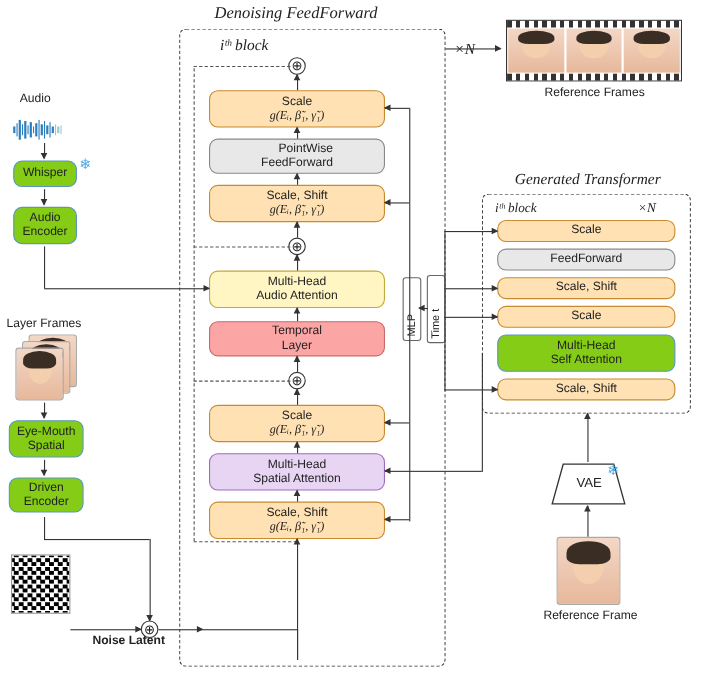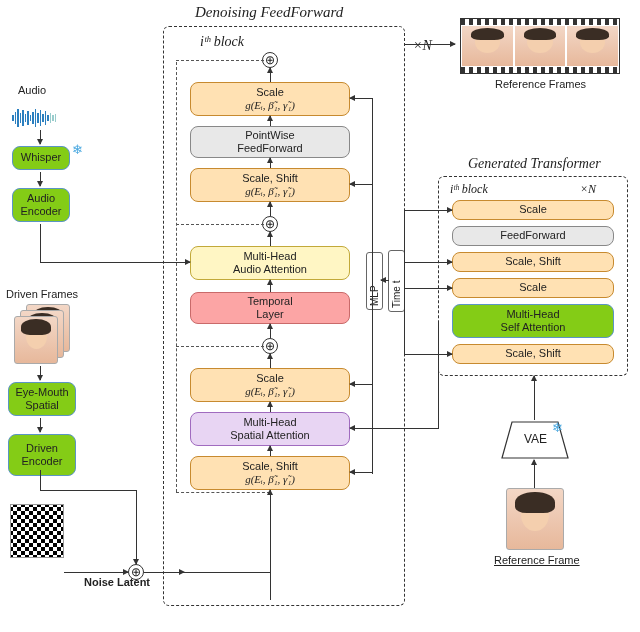--- a/index.html
+++ b/index.html
@@ -22,21 +22,21 @@
   justify-content: center;
   padding: 2px 4px;
   line-height: 1.2;
   background: #fff;
 }
 .box.rounded { border-radius: 8px; }
 .label { position: absolute; white-space: nowrap; text-align: center; }
 .title { font-style: italic; font-family: Georgia, serif; }
 .math { font-family: Georgia, serif; font-style: italic; }
 .orange { background: #ffe1b3; border-color: #c78a2f; }
-.gray { background: #e8e8e8; border-color: #888; }
+.gray { background: #e8e8e8; border-color: #888; text-align: right; }
 .yellow { background: #fff6c4; border-color: #c2a93a; }
 .red { background: #fca5a5; border-color: #c96a6a; }
 .purple { background: #e8d5f3; border-color: #a06bbf; }
 .blue { background: #84cc16; border-color: #5b95c4; }
 .dashbox { position: absolute; border: 1.5px dashed #333; border-radius: 6px; background: transparent; }
 .plus { position: absolute; width: 16px; height: 16px; border: 1.2px solid #333; border-radius: 50%; background: #fff; display: flex; align-items: center; justify-content: center; font-size: 12px; line-height: 1; }
 .snow { position: absolute; font-size: 13px; color: #4aa8e0; }
 .arrow { position: absolute; background: #333; }
 .arrow.v { width: 1.2px; }
 .arrow.h { height: 1.2px; }
@@ -154,21 +154,21 @@
 <div class="arrow v" style="left:404px; top:210px; height:145px; width:1px; background:#333;"></div>
 
 <svg style="position:absolute; left:500px; top:420px; width:70px; height:40px;">
   <polygon points="12,2 58,2 68,38 2,38" fill="#fff" stroke="#333" stroke-width="1.2"></polygon>
 </svg>
 <div class="label" style="left:524px; top:432px; font-size:12px;">VAE</div>
 <div class="snow" style="left:552px; top:420px;">❄</div>
 <div class="arrow v up" style="left:534px; top:376px; height:44px;"></div>
 <div class="arrow v up" style="left:534px; top:460px; height:28px;"></div>
 <div class="face" style="left:506px; top:488px; width:58px; height:62px;"></div>
-<div class="label" style="left:494px; top:554px; font-size:11px;text-decoration:underline;">Reference Frame</div>
+<div class="label" style="left:494px; top:554px; font-size:11px;">Reference Frame</div>
 
 <div class="label" style="left:18px; top:84px;">Audio</div>
 <div class="wav" style="left:12px; top:108px; height:20px;">
   <span style="height:6px"></span>
     <span style="height:12px"></span>
     <span style="height:18px"></span>
     <span style="height:10px"></span>
     <span style="height:16px"></span>
     <span style="height:8px"></span>
     <span style="height:14px"></span>
@@ -186,29 +186,29 @@
 </div>
 <div class="arrow v down" style="left:40px; top:130px; height:14px;"></div>
 <div class="box blue rounded" style="left:12px; top:146px; width:58px; height:24px;">Whisper</div>
 <div class="snow" style="left:72px; top:142px;">❄</div>
 <div class="arrow v down" style="left:40px; top:172px; height:14px;"></div>
 <div class="box blue rounded" style="left:12px; top:188px; width:58px; height:34px; white-space:pre-line;">Audio
 Encoder</div>
 <div class="arrow v" style="left:40px; top:224px; height:38px; width:1px; background:#333;"></div>
 <div class="arrow h right" style="left:40px; top:262px; width:150px;"></div>
 
-<div class="label" style="left:6px; top:288px;">Driven Frames</div>
+<div class="label" style="left:6px; top:288px;">Layer Frames</div>
 <div class="face" style="left:26px; top:304px; width:44px; height:48px;"></div>
 <div class="face" style="left:20px; top:310px; width:44px; height:48px;"></div>
 <div class="face" style="left:14px; top:316px; width:44px; height:48px;"></div>
 <div class="arrow v down" style="left:40px; top:366px; height:14px;"></div>
 <div class="box blue rounded" style="left:8px; top:382px; width:68px; height:34px; white-space:pre-line;">Eye-Mouth
 Spatial</div>
 <div class="arrow v down" style="left:40px; top:418px; height:14px;"></div>
-<div class="box blue rounded" style="left:8px; top:434px; width:68px; height:42px; white-space:pre-line;">Driven
+<div class="box blue rounded" style="left:8px; top:434px; width:68px; height:32px; white-space:pre-line;">Driven
 Encoder</div>
 
 <div class="qr" style="left:10px; top:504px; width:54px; height:54px;"></div>
 <div class="label" style="left:84px; top:576px;font-weight:bold;">Noise Latent</div>
 
 <div class="plus" style="left:128px; top:564px;">⊕</div>
 <div class="arrow v" style="left:40px; top:470px; height:20px; width:1px; background:#333;"></div>
 <div class="arrow h" style="left:40px; top:490px; width:96px; height:1px; background:#333;"></div>
 <div class="arrow v down" style="left:136px; top:490px; height:74px;"></div>
 <div class="arrow h right" style="left:64px; top:572px; width:64px;"></div>

